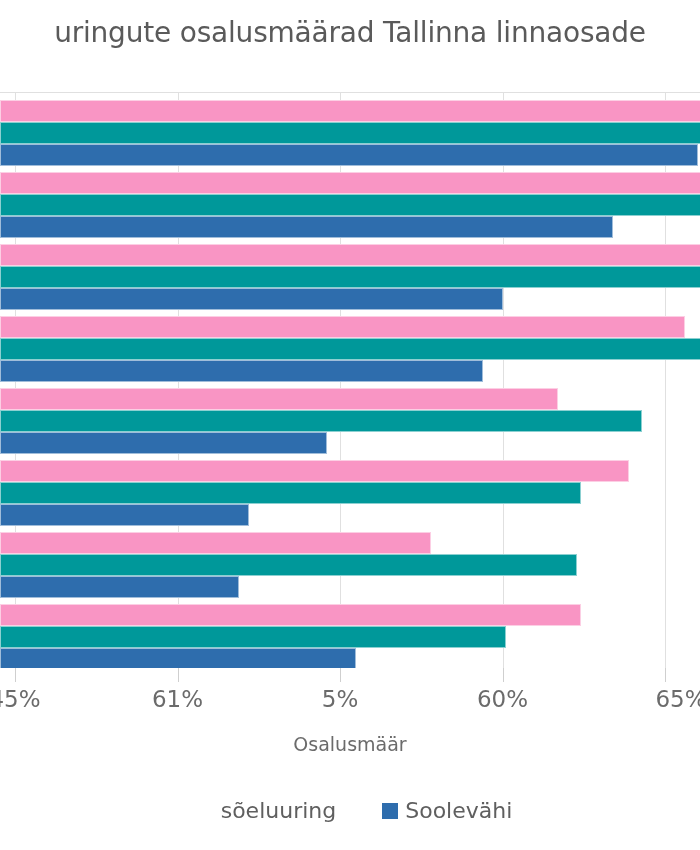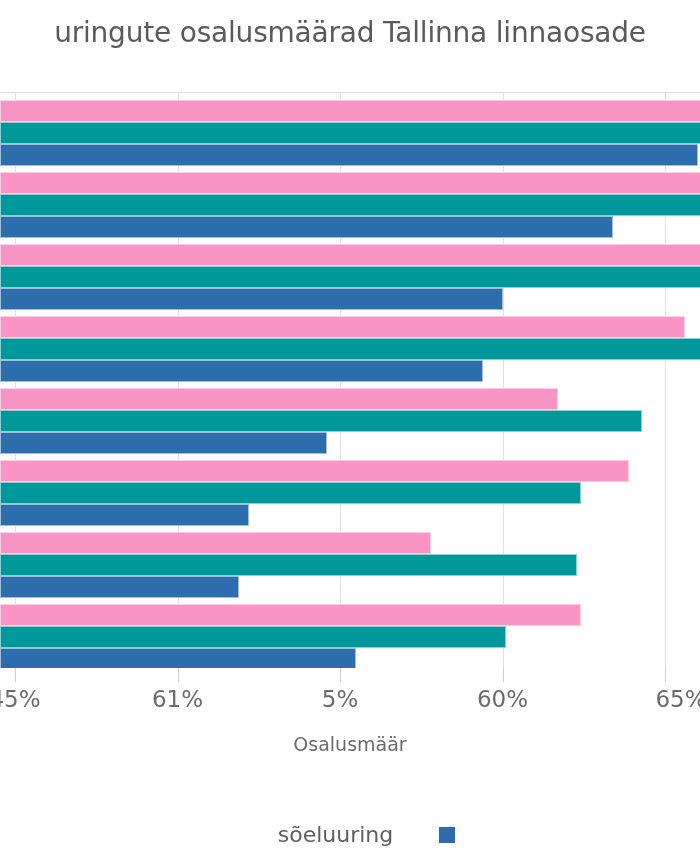--- a/index.html
+++ b/index.html
@@ -98,21 +98,20 @@
     align-items:center;
     gap:46px;
     white-space:nowrap;
   }
   .legend-item{
     display:flex;
     align-items:center;
     gap:7px;
     font-size:22px;
     color:#5f5f5f;
-    margin-top:24px;
   }
   .legend-swatch{
     width:16px;height:16px;display:inline-block;flex:0 0 auto;
   }
 </style>
 </head>
 <body>
 
 <div id="chart-title">uringute osalusmäärad Tallinna linnaosade</div>
 
@@ -183,14 +182,15 @@
   </div>
 <div id="x-axis-title">Osalusmäär</div>
 
 <div id="legend">
     <div class="legend-item">
       <span class="legend-swatch" style="background: rgb(249, 149, 196); visibility: hidden;"></span>
       <span>sõeluuring</span>
     </div>
     <div class="legend-item">
       <span class="legend-swatch" style="background: rgb(46, 109, 173); visibility: visible;"></span>
+      <span>Soolevähi</span>
     </div>
   </div>
 
 </body></html>

